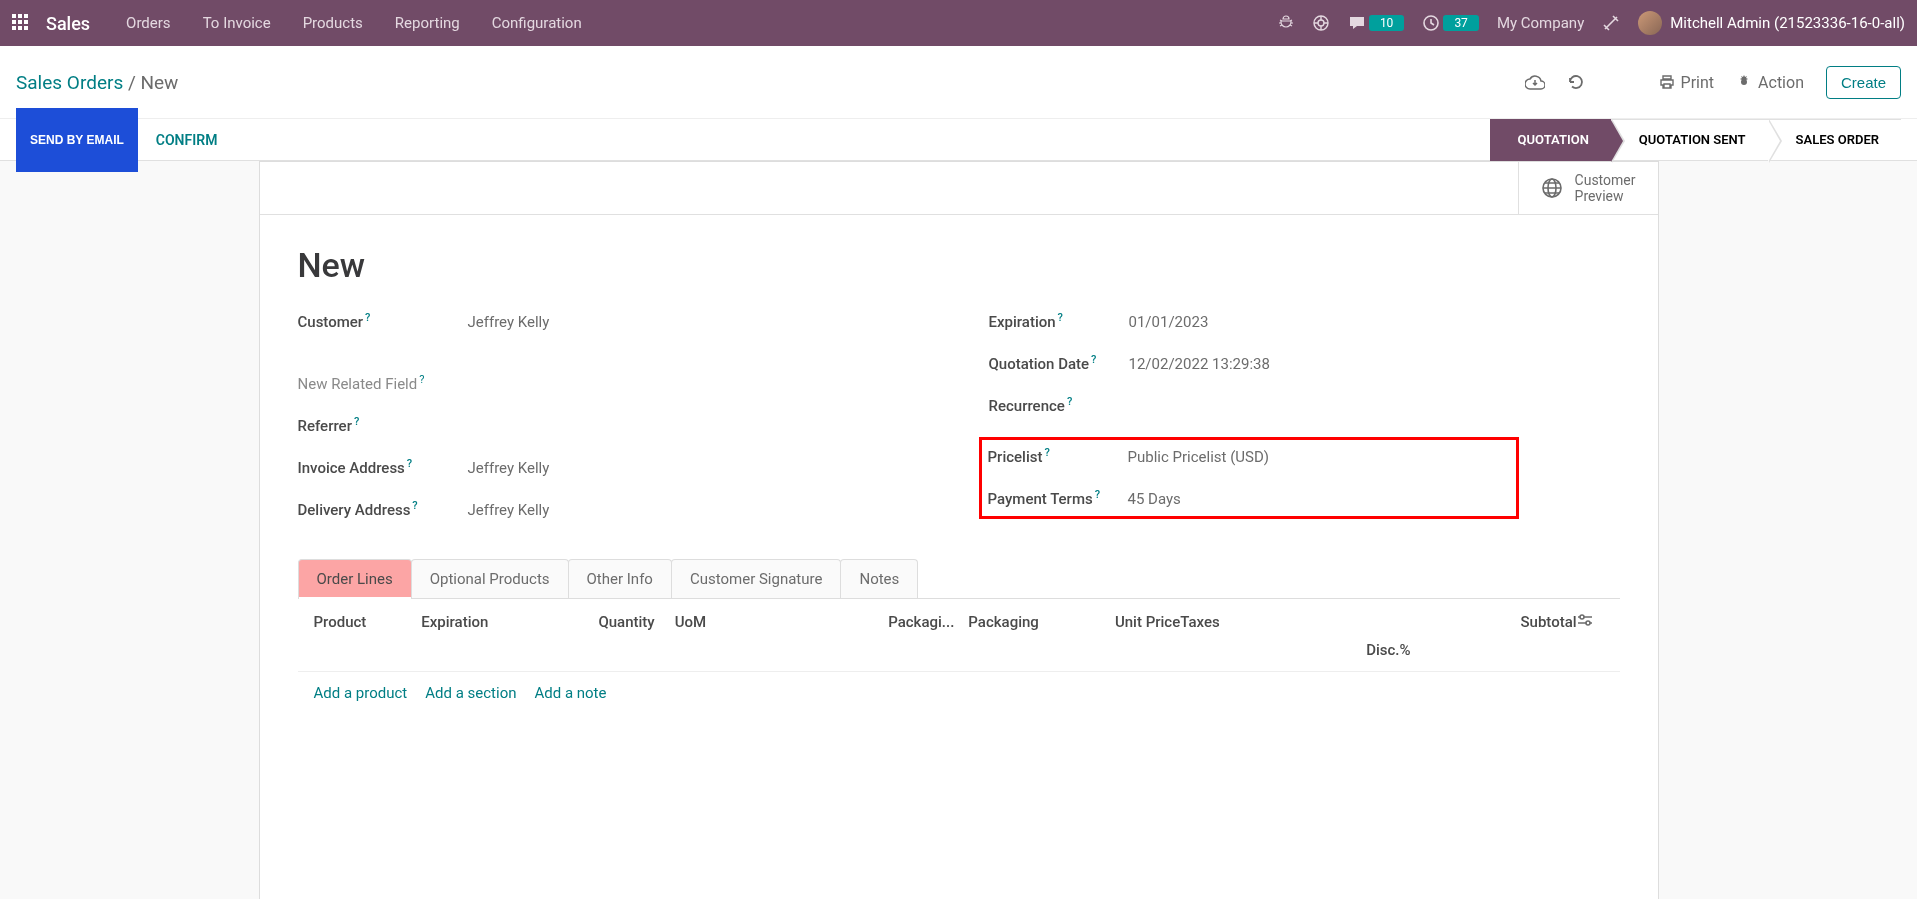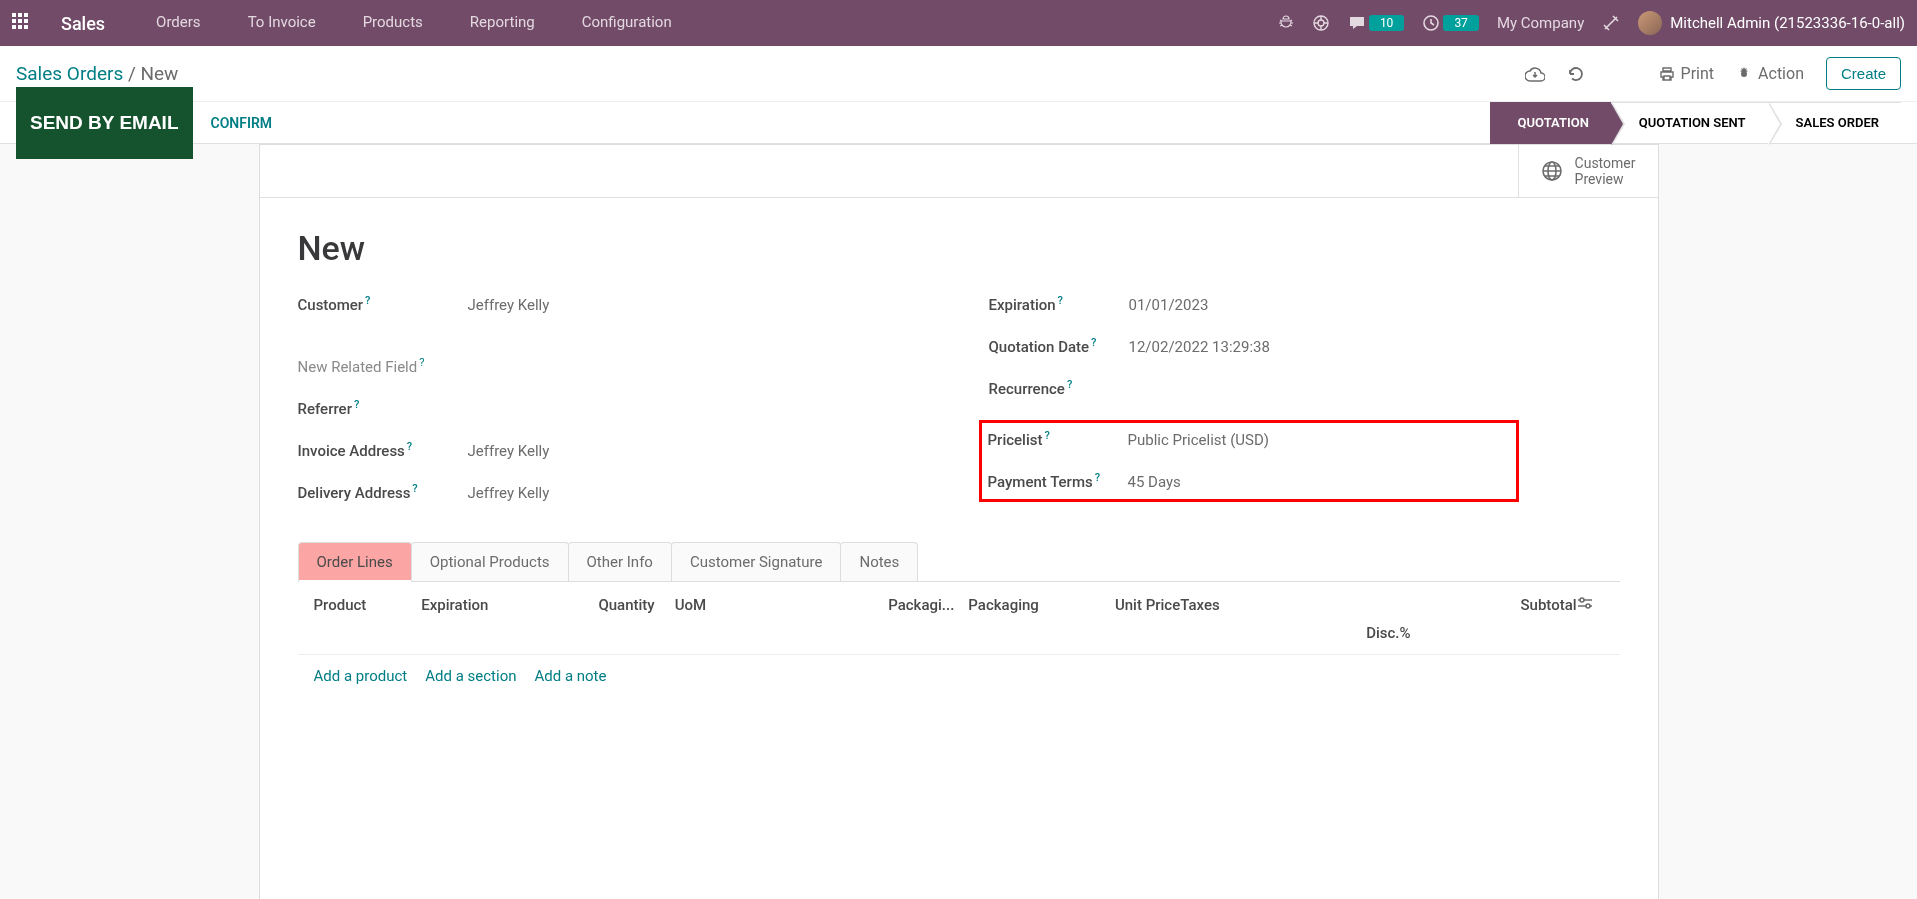--- a/index.html
+++ b/index.html
@@ -1,38 +1,38 @@
 <!DOCTYPE html>
 <html><head>
 <meta charset="utf-8">
 <style>
 * { box-sizing: border-box; margin: 0; padding: 0; }
 body { font-family: -apple-system, BlinkMacSystemFont, "Segoe UI", Roboto, sans-serif; font-size: 14px; color: #39393b; background: #f9f9f9; }
 .topbar { background: #714B67; color: #fff; height: 46px; display: flex; align-items: center; padding: 0 12px; }
-.topbar-left { display: flex; align-items: flex-start; gap: 19px; }
+.topbar-left { display: flex; align-items: center; gap: 4px; }
 .apps-icon { width: 18px; height: 18px; display: grid; grid-template-columns: repeat(3,4px); grid-template-rows: repeat(3,4px); gap: 2px; margin-right: 12px; cursor: pointer; }
 .apps-icon span { background: #fff; width: 4px; height: 4px; }
 .brand { font-weight: 500; font-size: 18px; margin-right: 18px; }
 .nav-item { color: #e4d8e0; padding: 0 14px; cursor: pointer; font-size: 15px; }
 .topbar-right { margin-left: auto; display: flex; align-items: center; gap: 18px; }
 .topbar-icon { cursor: pointer; display: flex; align-items: center; position: relative; }
 .badge { background: #00A09D; color: #fff; border-radius: 3px; padding: 1px 11px; font-size: 12px; margin-left: 3px; }
 .company-name { font-size: 15px; color: #e4d8e0; }
 .avatar { width: 24px; height: 24px; border-radius: 50%; background: linear-gradient(135deg,#c97,#865); display: inline-block; }
 .user-name { font-size: 15px; color: #fff; }
 
-.controlbar { background: #fff; height: 56px; display: flex; align-items: center; padding: 0 16px; border-bottom: 1px solid #eee; }
+.controlbar { background: #fff; height: 73px; display: flex; align-items: center; padding: 0 16px; border-bottom: 1px solid #eee; }
 .breadcrumb { font-size: 19px; color: #6c6c6c; }
 .breadcrumb a { color: #017e84; text-decoration: none; }
 .cb-right { margin-left: auto; display: flex; align-items: center; gap: 22px; }
 .cb-iconbtn { cursor: pointer; color: #6c6c6c; font-size: 16px; display: flex; align-items: center; gap: 6px; }
 .create-btn { border: 1px solid #017e84; color: #017e84; background: #fff; padding: 7px 14px; border-radius: 4px; cursor: pointer; font-size: 15px; }
 
 .statusbar { background: #fff; border-bottom: 1px solid #e0e0e0; display: flex; align-items: center; padding: 0 16px; height: 42px; }
-.primary-btn { background: #14532d; color: #fff; border: none; padding: 25px 14px; font-weight: 600; font-size: 19px; cursor: pointer; }
+.primary-btn { background: #1d4ed8; color: #fff; border: none; padding: 25px 14px; font-weight: 600; font-size: 12px; cursor: pointer; }
 .secondary-link { color: #017e84; font-weight: 600; font-size: 14px; margin-left: 18px; cursor: pointer; }
 .status-steps { margin-left: auto; display: flex; height: 42px; position: relative; }
 .step { position: relative; padding: 0 22px 0 28px; display: flex; align-items: center; font-size: 13px; font-weight: 600; background: #fff; color: #000000; border-top: 1px solid #e0e0e0; border-bottom: 1px solid #e0e0e0; }
 .step.active { background: #714B67; color: #fff; border-color: #714B67; }
 .step::after { content: ''; position: absolute; right: -12px; top: 0; width: 0; height: 0; border-top: 21px solid transparent; border-bottom: 21px solid transparent; border-left: 12px solid #fff; z-index: 2; }
 .step::before { content: ''; position: absolute; right: -14px; top: -1px; width: 0; height: 0; border-top: 22px solid transparent; border-bottom: 22px solid transparent; border-left: 13px solid #e0e0e0; z-index: 1; }
 .step.active::after { border-left-color: #714B67; }
 .step:last-child::after, .step:last-child::before { display: none; }
 
 .scroll-area { overflow-y: scroll; height: calc(899px - 46px - 56px - 42px); }

